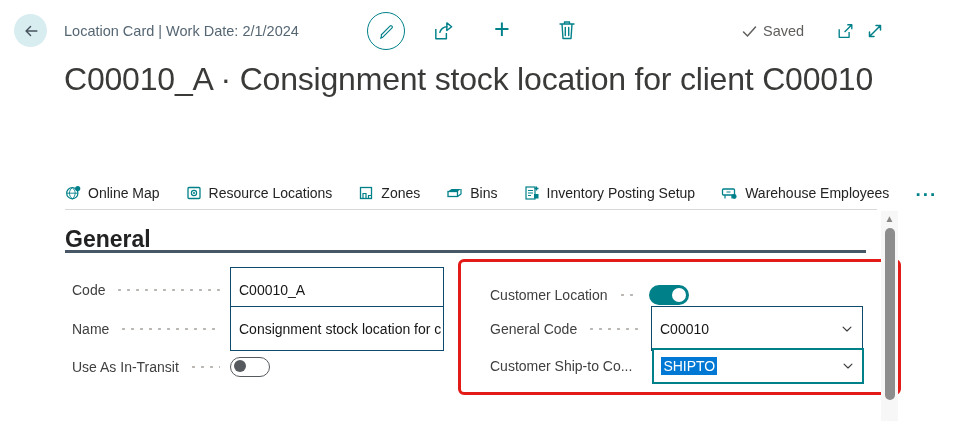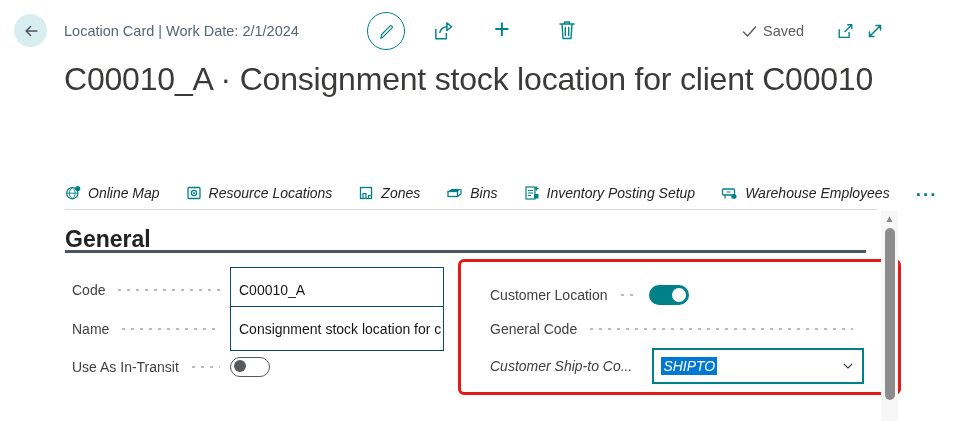--- a/index.html
+++ b/index.html
@@ -22,21 +22,21 @@
   .resize-btn { left:865px; top:21px; }
 
   
   .page-title { left:64px; top:57px; width:822px; font-size:32px; line-height:44px;
                 font-weight:300; color:#3a3a38; letter-spacing:-0.2px; }
 
   
   .actionbar { left:65px; top:177px; width:812px; height:33px; display:flex; align-items:center;
                gap:26px; border-bottom:1px solid #d8d8d8; }
   .ab-item { display:flex; align-items:center; gap:7px; cursor:pointer; white-space:nowrap; }
-  .ab-item span.txt { font-size:14px; color:#242424;font-style:italic; }
+  .ab-item span.txt { font-size:14px; color:#242424; }
   .ab-more { color:var(--accent,#008089); font-size:19px; font-weight:bold; letter-spacing:2px; cursor:pointer; padding-bottom:6px; }
 
   
   .general-h { left:65px; top:226px; font-size:23px; font-weight:700; color:#222; }
   .general-underline { left:65px; top:250px; width:801px; height:3px; background:var(--underline,#475766); }
 
   
   .row { position:absolute; display:flex; align-items:center; height:27px; }
   .row.left  { left:65px;  width:379px; }
   .row.right { left:483px; width:380px; }
@@ -227,22 +227,30 @@
   <span class="leader"></span>
   <div class="ctrl-slot">
     <div class="toggle on">
         <div class="knob"></div>
       </div>
   </div>
 </div>
 <div class="row right" style="top:315px;">
   <span class="lbl">General Code</span>
   <span class="leader"></span>
-</div>
-<div class="row right" style="top:352px;font-style:italic;">
+  <div class="combo">
+    <span class="val">C00010</span>
+    <span>
+        <svg width="14" height="14" viewBox="0 0 16 16">
+          <path d="M3.5 5.8L8 10.3l4.5-4.5" stroke="#3b3a39" stroke-width="1.3" fill="none" stroke-linecap="round" stroke-linejoin="round"></path>
+        </svg>
+      </span>
+  </div>
+</div>
+<div class="row right" style="top:352px;">
   <span class="lbl">Customer Ship-to Co...</span>
   <span class="leader"></span>
   <div class="combo focused">
     <span class="val selected">SHIPTO</span>
     <span>
         <svg width="14" height="14" viewBox="0 0 16 16">
           <path d="M3.5 5.8L8 10.3l4.5-4.5" stroke="#3b3a39" stroke-width="1.3" fill="none" stroke-linecap="round" stroke-linejoin="round"></path>
         </svg>
       </span>
   </div>

